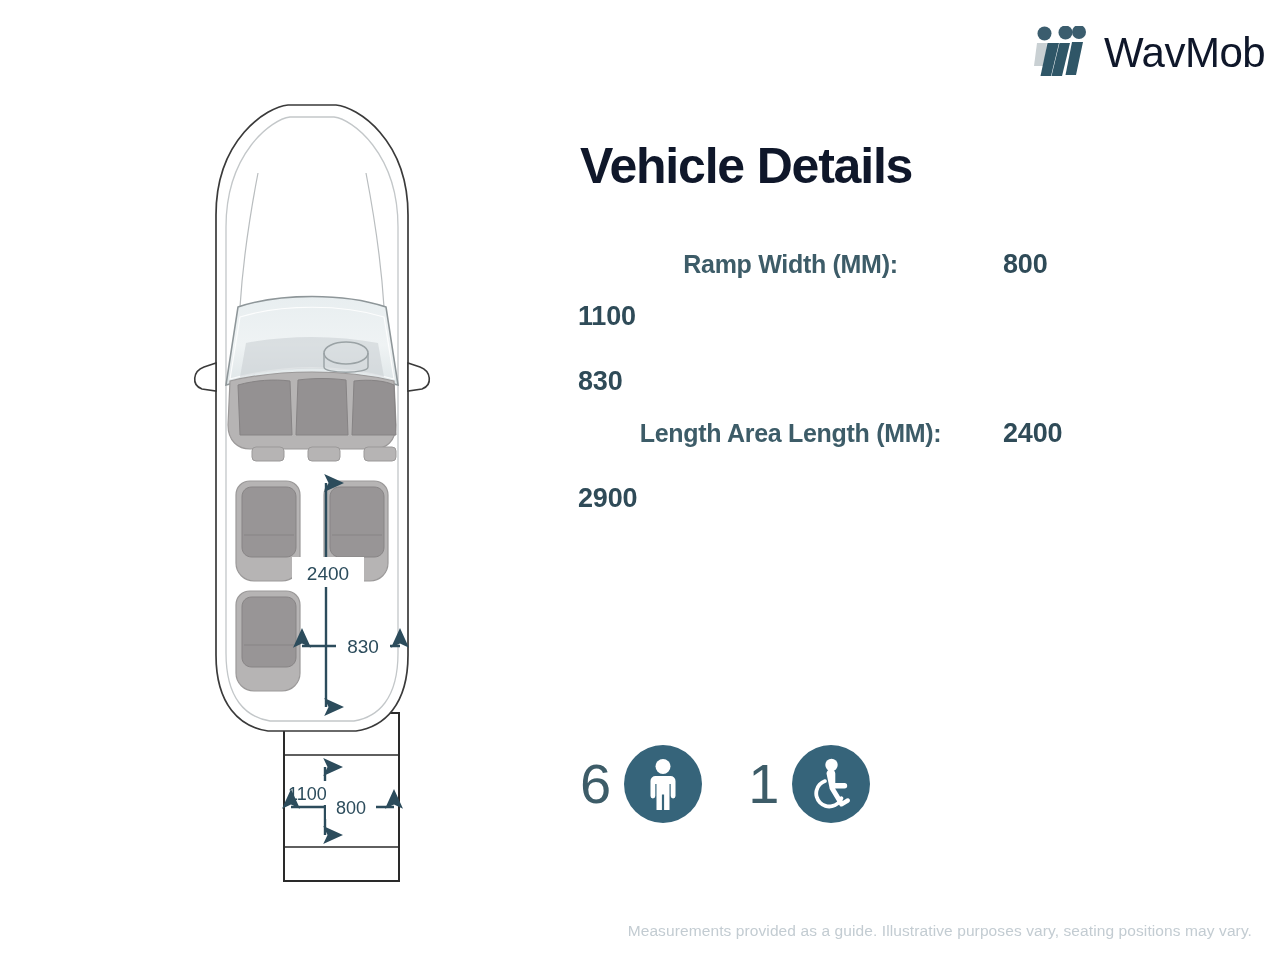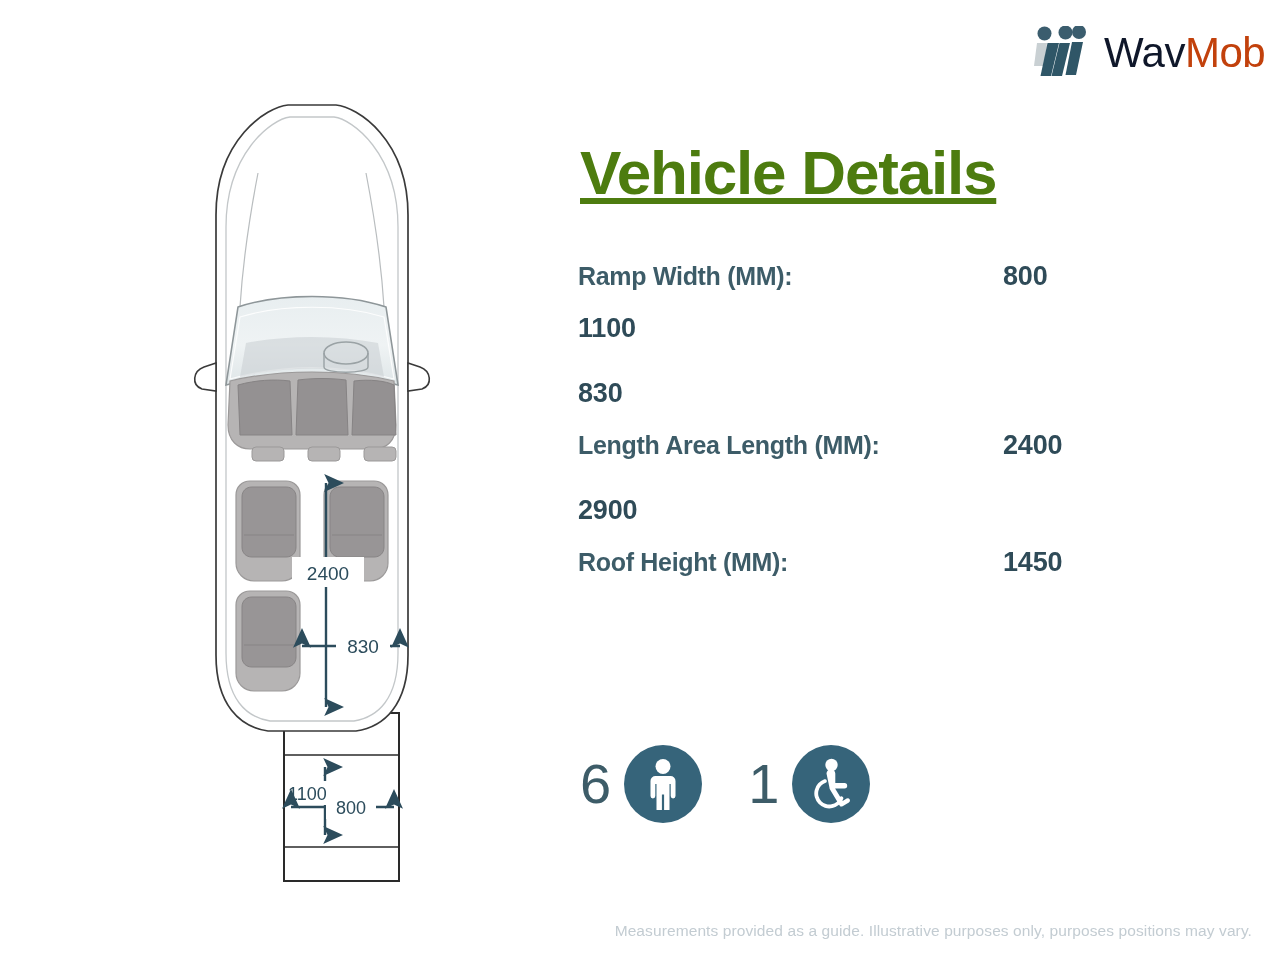--- a/index.html
+++ b/index.html
@@ -29,39 +29,38 @@
   }
   #brand-mark { width: 62px; height: 54px; display: block; }
   #brand-wordmark {
     font-size: 42px;
     letter-spacing: -0.5px;
     font-weight: 500;
     line-height: 1;
     white-space: nowrap;
   }
   .wm-light { color: #0f172a; }
-  .wm-dark  { color: #c2410c; text-align: center; }
+  .wm-dark  { color: #0f172a; text-align: center; }
 
   
   #details-panel {
     position: absolute;
     left: 578px;
     top: 140px;
     width: 600px;
   }
   #page-title {
-    font-size: 62px;
+    font-size: 50px;
     font-weight: 700;
-    color: #4d7c0f;
+    color: #0f172a;
     letter-spacing: -1.2px;
     margin: 0 0 56px 2px;
     line-height: 1.05;
-    text-decoration: underline;
-  }
-  .spec-group { margin-bottom: 34px; }
+  }
+  .spec-group { margin-bottom: 34px; text-align: center; }
   .spec-row {
     display: flex;
     align-items: baseline;
     margin-bottom: 21px;
   }
   .spec-row:last-child { margin-bottom: 0; }
   .spec-label {
     flex: 0 0 425px;
     font-size: 25px;
     font-weight: 700;
@@ -169,24 +168,20 @@
     </div>
     <div class="spec-row">
       <div class="spec-label">Length Area Length (MM):</div>
       <div class="spec-value">2400</div>
     </div>
   </div>
 
   <div class="spec-group">
     <div class="spec-row">
       <div class="spec-value">2900</div>
-    </div>
-    <div class="spec-row">
-      <div class="spec-label">Roof Height (MM):</div>
-      <div class="spec-value">1450</div>
     </div>
   </div>
 </div>
 
 <div id="capacity-row">
   <div class="cap-item">
     <span class="cap-count">6</span>
     <span class="cap-badge">
       <svg width="44" height="52" viewBox="0 0 44 52">
         <circle cx="22" cy="8.5" r="7.5" fill="#ffffff"></circle>
@@ -316,13 +311,13 @@
     <text class="dim-text dim-text-sm" x="128" y="705" text-anchor="start">1100</text>
   </g>
 
   <g>
     <line x1="131" y1="712" x2="234" y2="712" stroke="#2c4c5c" stroke-width="2.4" marker-start="url(#arrUp)" marker-end="url(#arrDn)"></line>
     <rect x="166" y="698" width="50" height="26" fill="#ffffff"></rect>
     <text class="dim-text dim-text-sm" x="191" y="719" text-anchor="middle">800</text>
   </g>
 </svg>
 
-<div id="footer-note">Measurements provided as a guide. Illustrative purposes only, purposes positions may vary.</div>
+<div id="footer-note">Measurements provided as a guide. Illustrative purposes vary, seating positions may vary.</div>
 
 </body></html>

